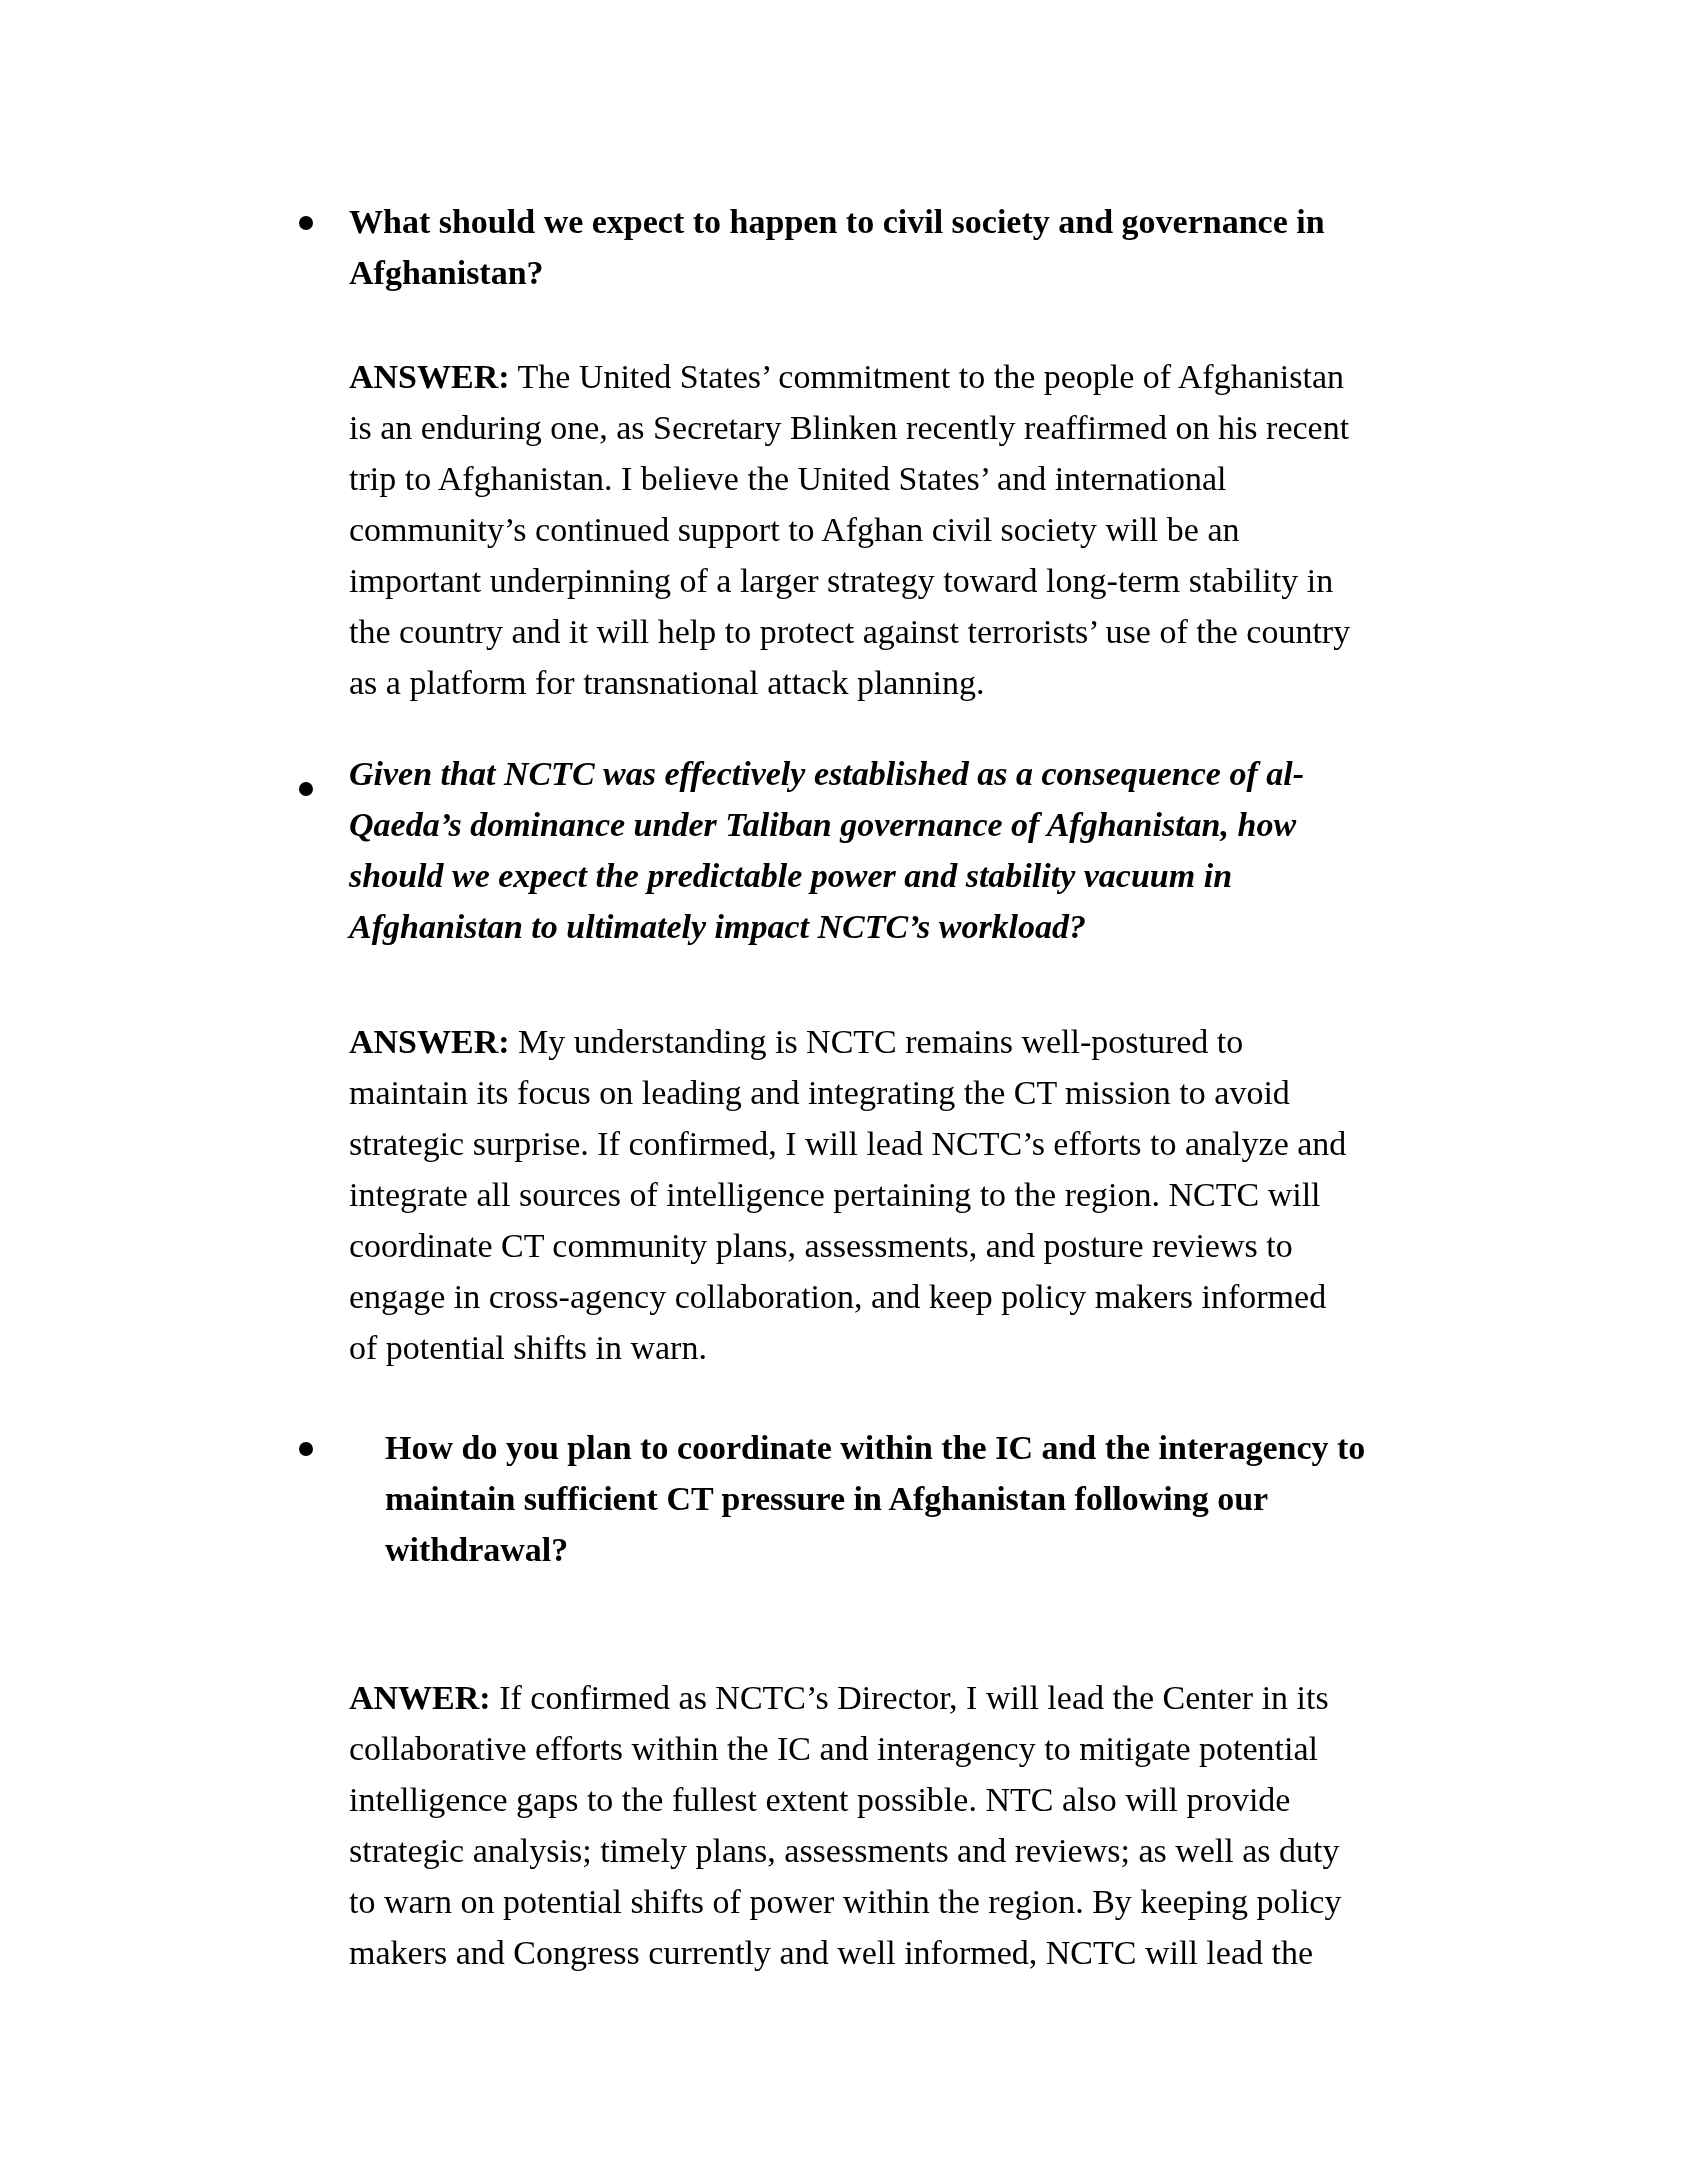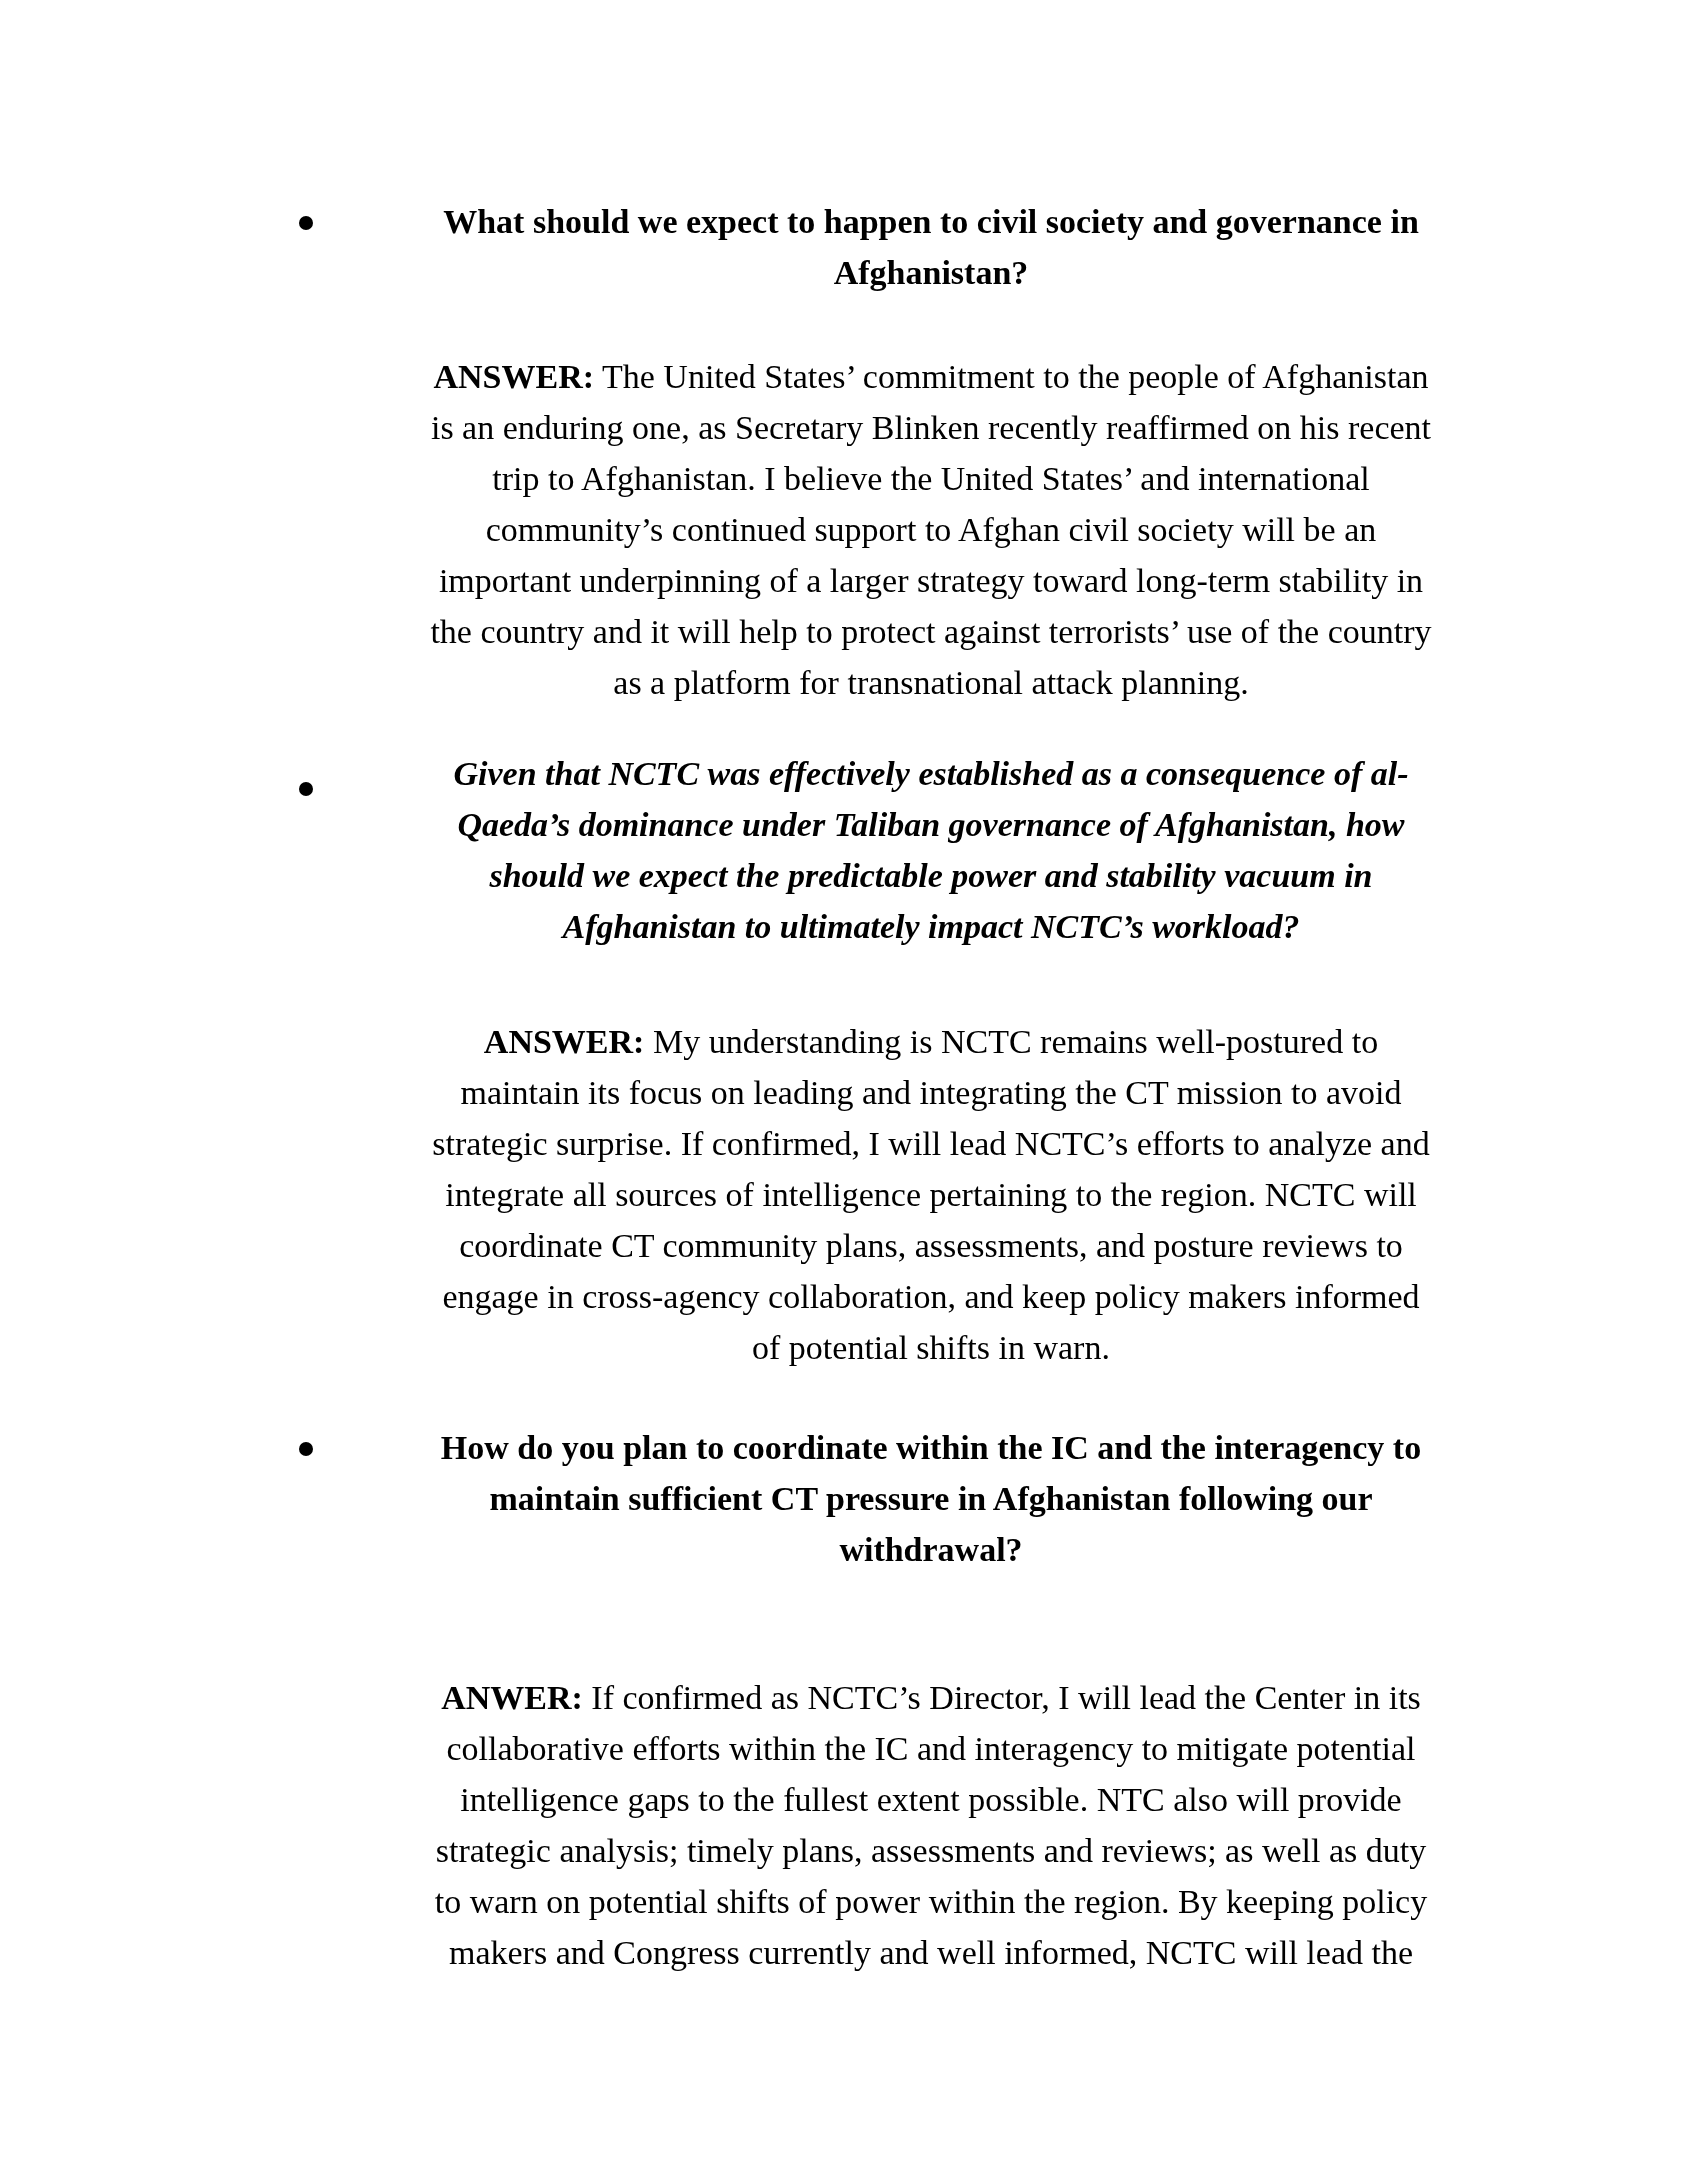--- a/index.html
+++ b/index.html
@@ -20,21 +20,20 @@
     left: 0;
     top: 0;
     width: 1687px;
     height: 2183px;
     background: #ffffff;
   }
   .block {
     position: absolute;
     left: 349px;
     width: 1164px;
-    text-align: center;
   }
   .line {
     display: block;
     height: 51px;
     line-height: 51px;
     font-size: 34px;
     white-space: nowrap;
   }
   .question .line {
     font-weight: bold;
@@ -48,21 +47,21 @@
     width: 14px;
     height: 14px;
     border-radius: 50%;
     background: #000000;
   }
   
   #q1 { top: 196px; }
   #a1 { top: 351px; }
   #q2 { top: 748px; font-style: italic; }
   #a2 { top: 1016px; }
-  #q3 { top: 1422px; }
+  #q3 { top: 1422px; margin-left: 36px; }
   #a3 { top: 1672px; }
   #b1 { top: 216px; }
   #b2 { top: 782px; }
   #b3 { top: 1442px; }
 </style>
 </head>
 <body>
 
 <div class="page">
 

